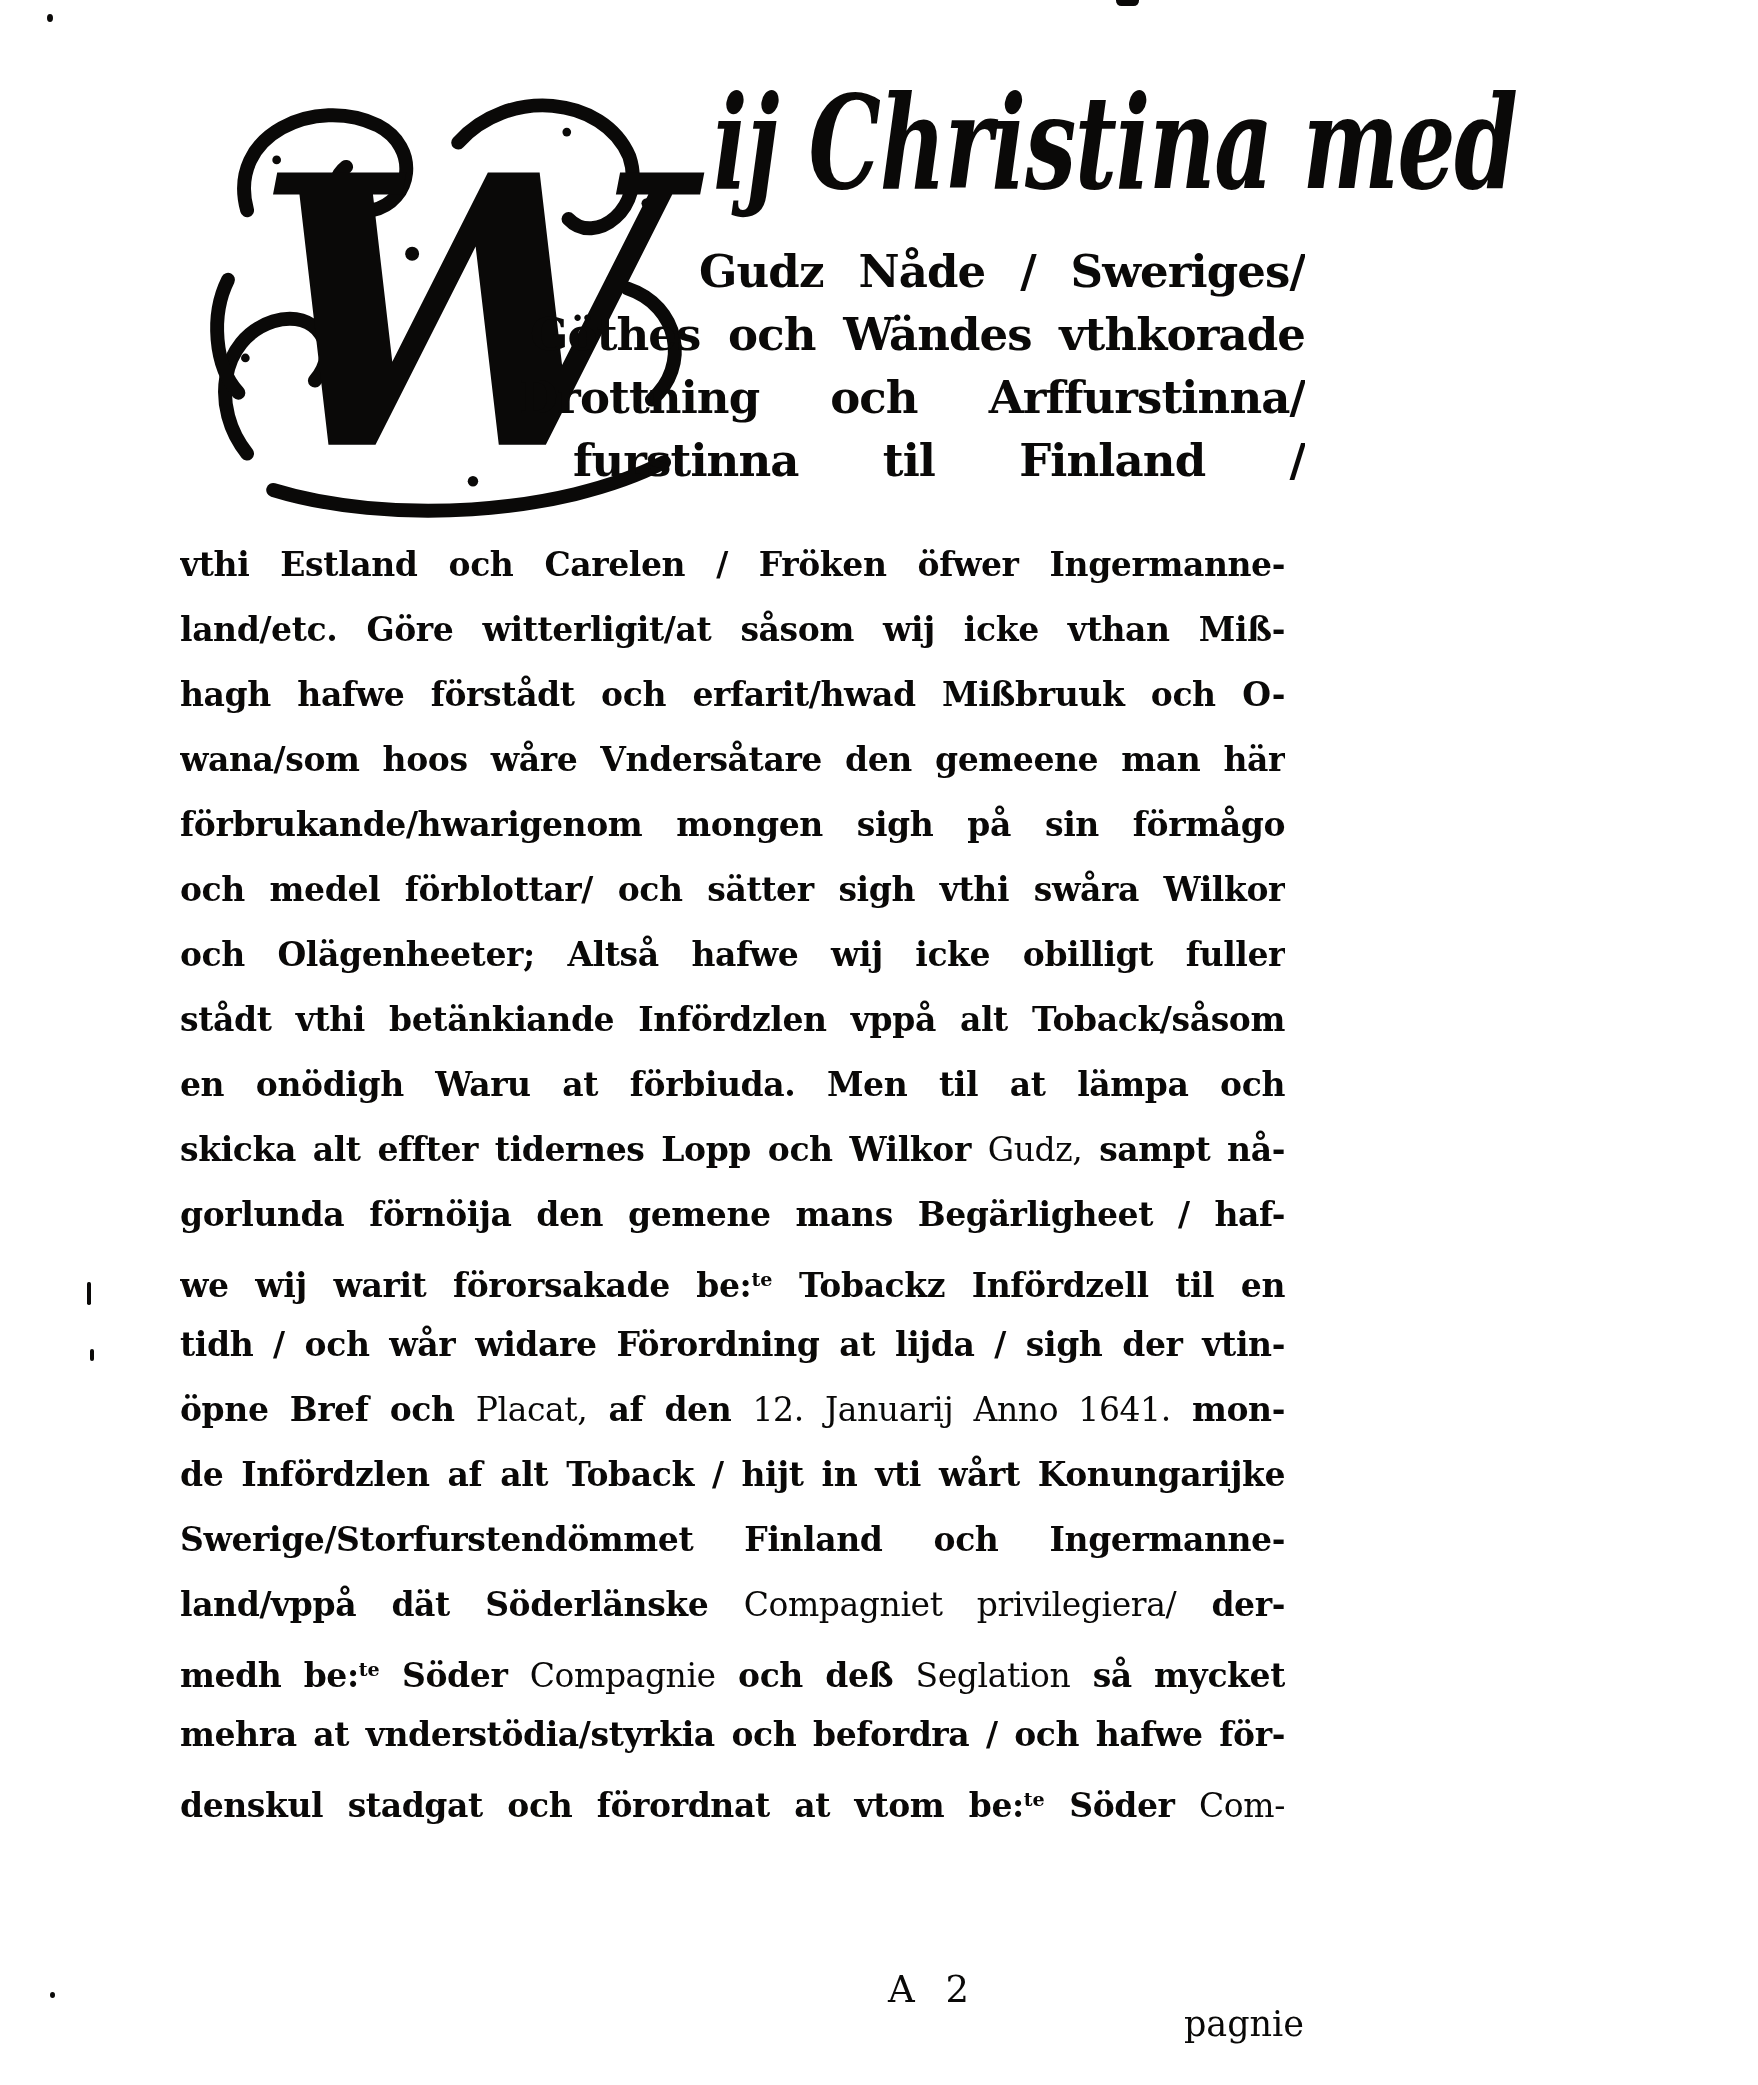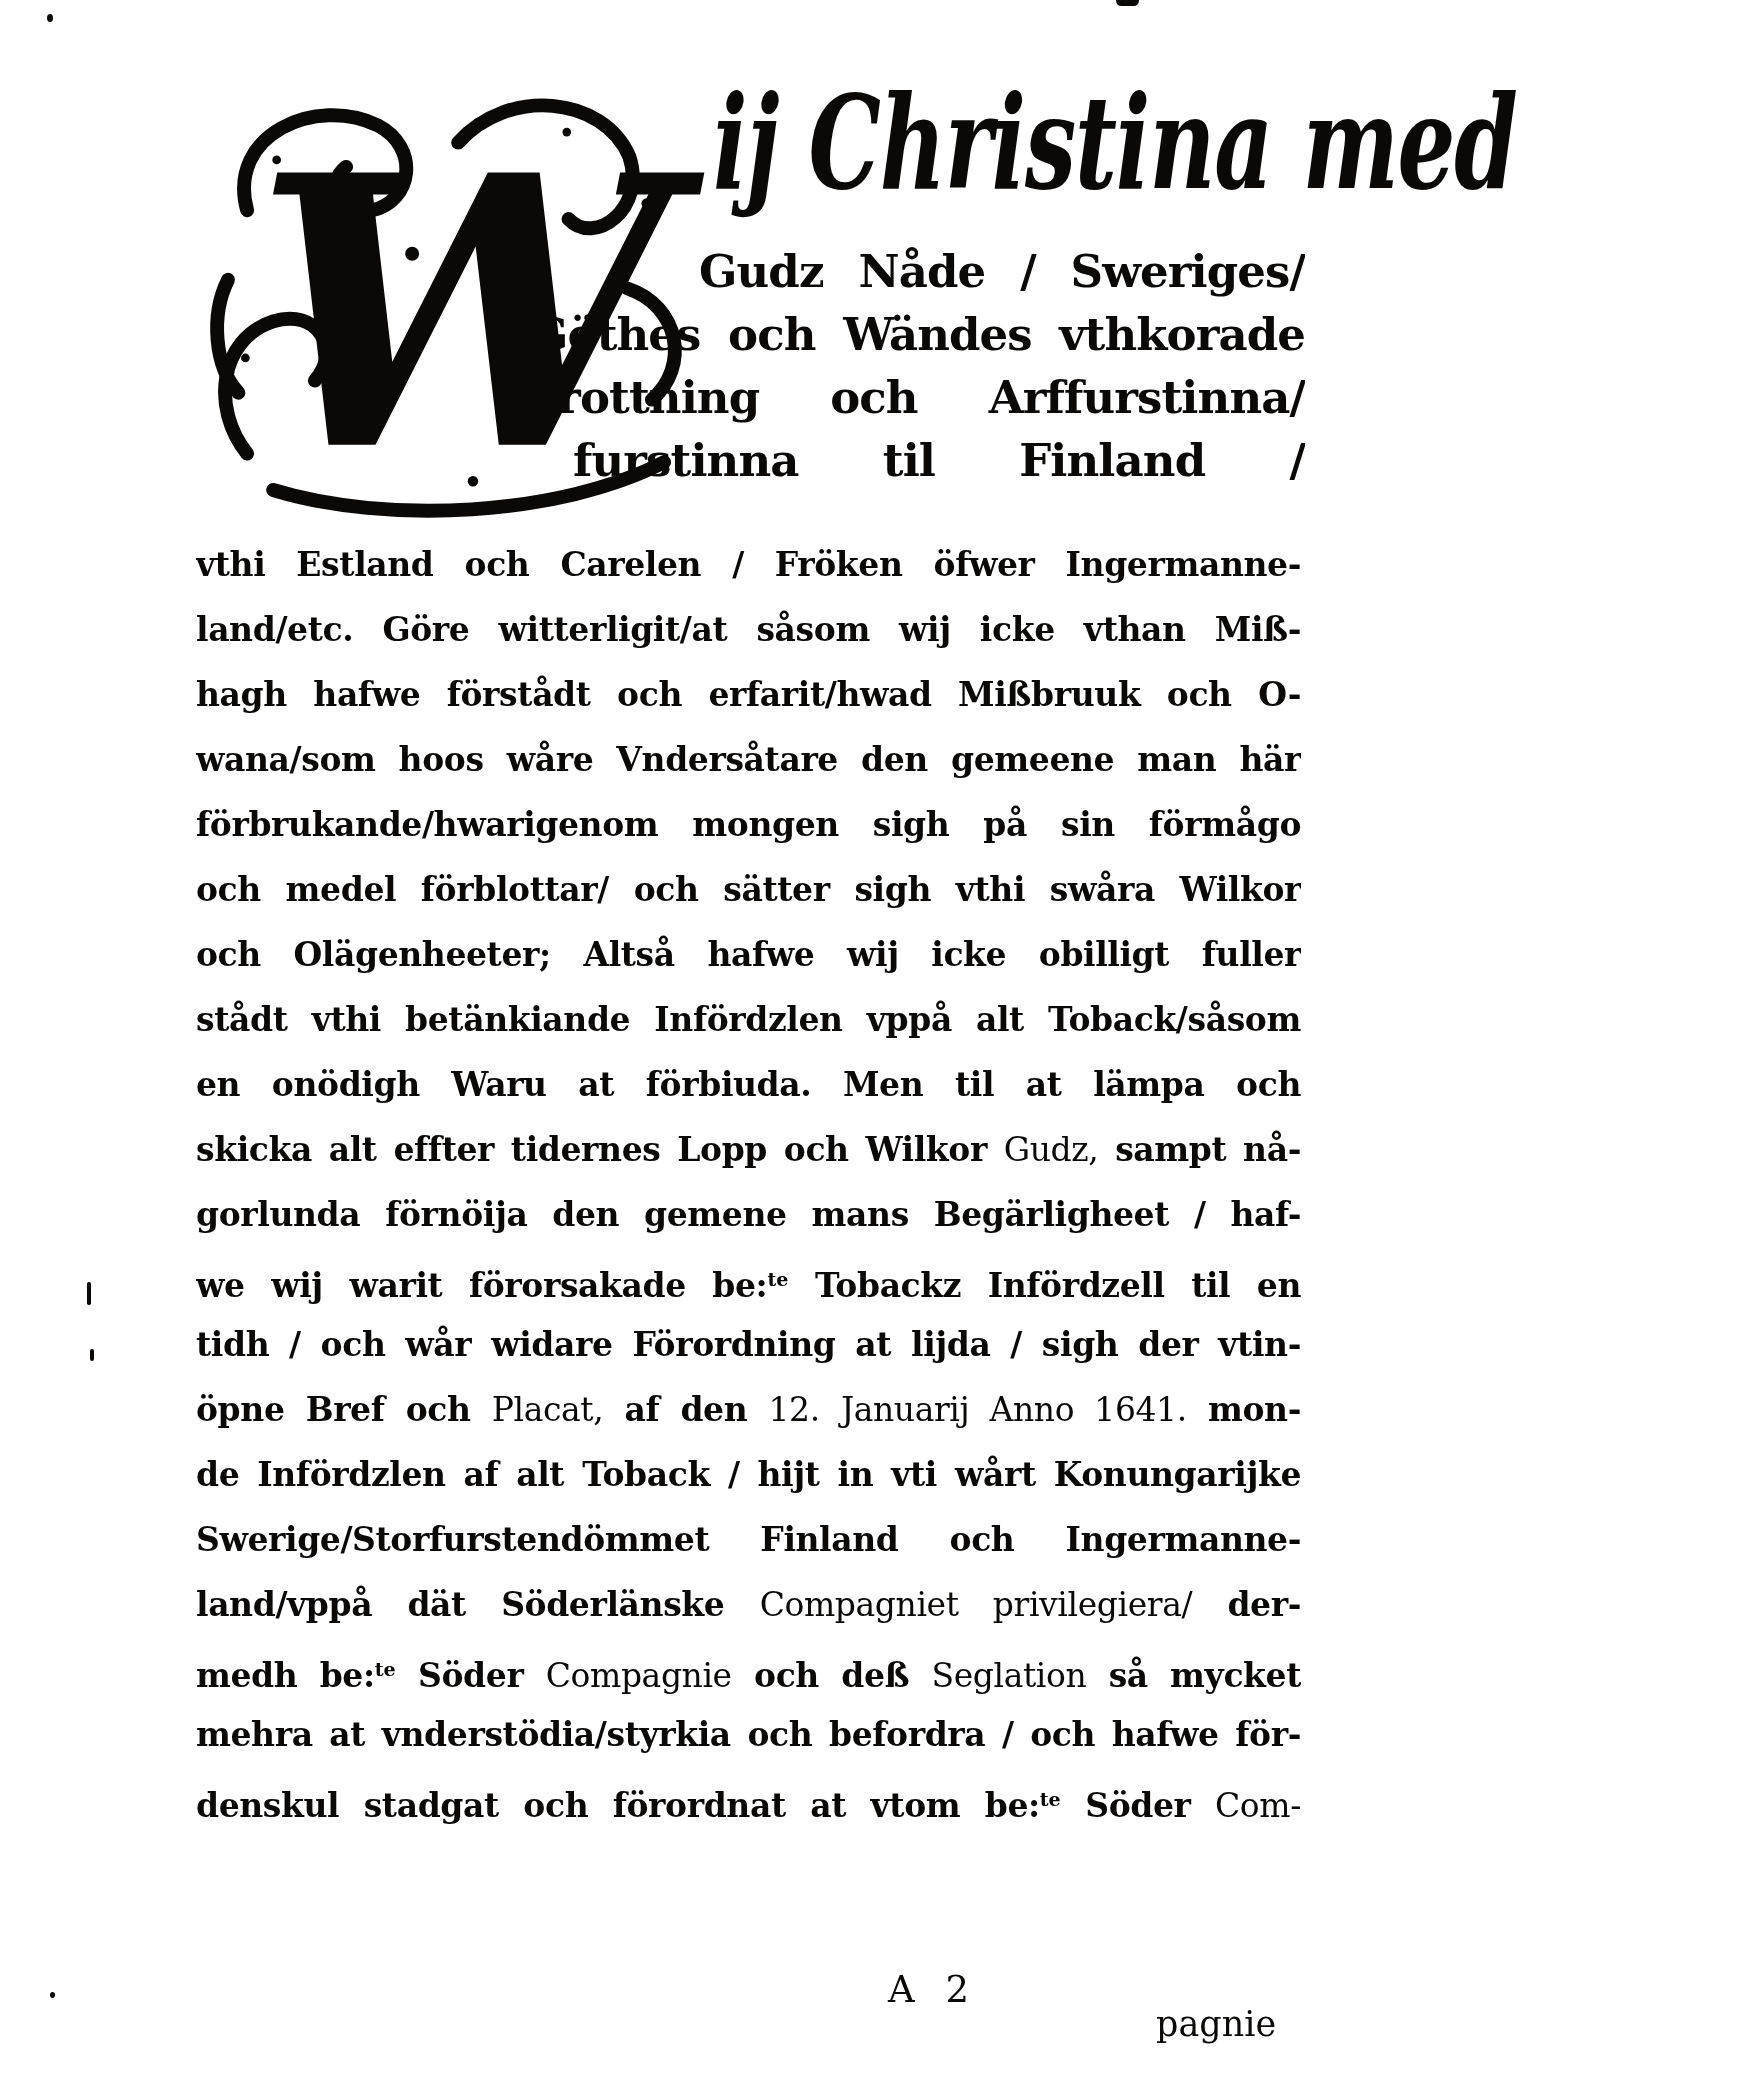--- a/index.html
+++ b/index.html
@@ -27,38 +27,38 @@
   #header-lines {
     position:absolute; left:495px; top:240px; width:810px;
   }
   .hline {
     height:63px; line-height:63px; font-size:45px;
     letter-spacing:-0.9px; overflow:hidden;
     text-align:justify; text-align-last:justify;
   }
   
   #body-lines {
-    position:absolute; left:196px; top:532px; width:1105px;
+    position:absolute; left:180px; top:532px; width:1105px;
   }
   .bline {
     height:65px; line-height:65px; font-size:33px;
     letter-spacing:-0.4px; overflow:hidden;
     text-align:justify; text-align-last:justify;
   }
   .seg-f    { font-weight:700; }                                  
   .seg-a    { font-weight:400; }                                  
   .seg-fsup { font-weight:700; font-size:0.58em; vertical-align:0.55em; letter-spacing:0; }
   
   .signature {
     position:absolute; left:888px; top:1968px;
     font-size:37px; font-weight:400; word-spacing:19px;
   }
   .catchword {
     position:absolute; left:1156px; top:2004px; width:148px;
-    font-size:35px; font-weight:400; text-align:left;
+    font-size:35px; font-weight:400; text-align:right;
   }
   
   .speck { position:absolute; background:#0a0908; border-radius:50%; }
   .sp1 { left:47px;  top:14px;   width:6px;  height:7.8px; }
   .sp2 { left:87px; top:1282px; width:3.5px;  height:22.6px; border-radius:1.7px; }
   .sp3 { left:90px; top:1349px; width:4.3px;  height:12px; border-radius:2.6px; }
   .sp4 { left:50px;  top:1992px; width:5.2px;  height:6px; }
   .sp5 { left:1116px; top:0px;   width:22.6px; height:6px; border-radius:0 0 5.2px 5.2px; }
 </style>
 </head>

